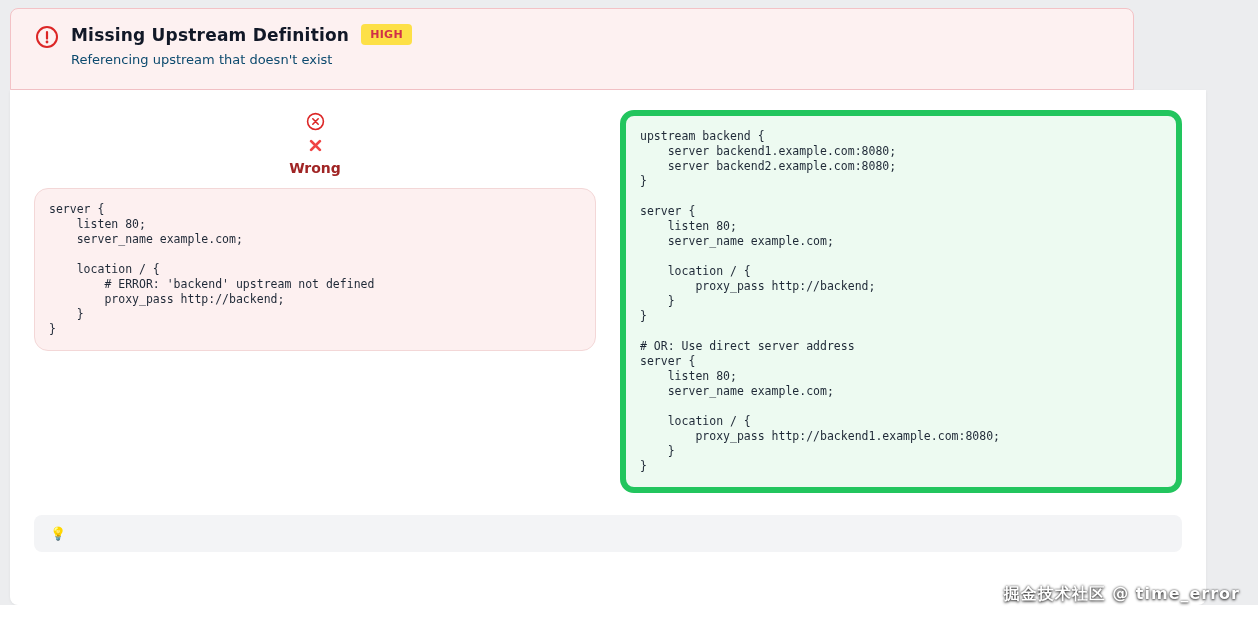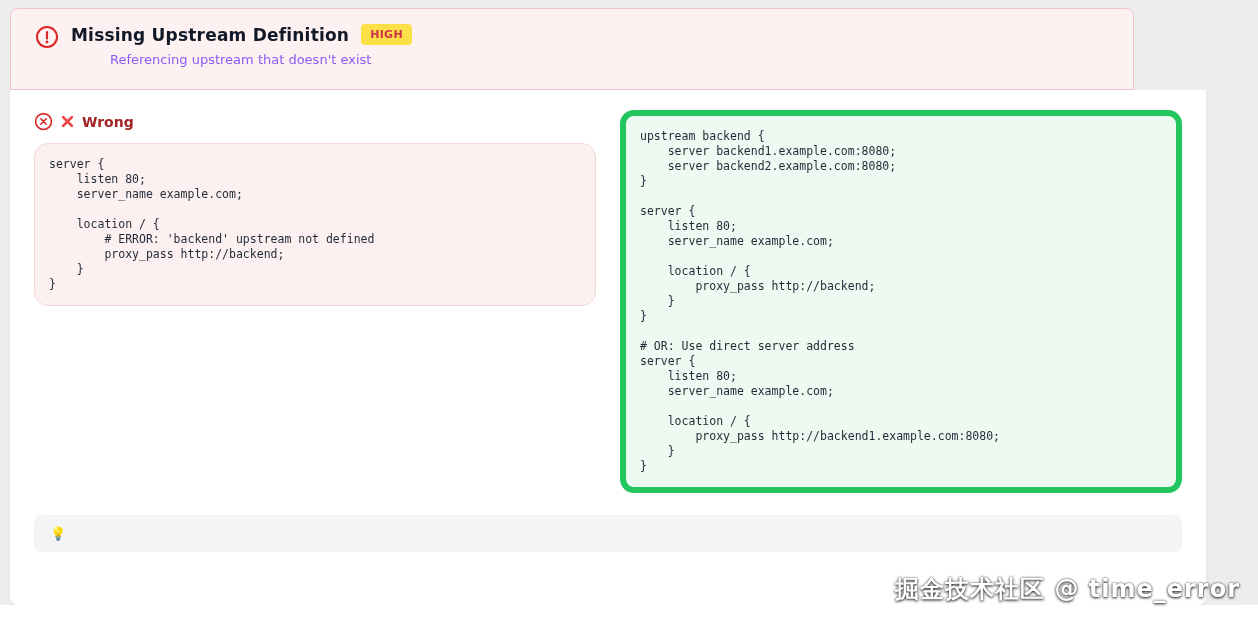--- a/index.html
+++ b/index.html
@@ -48,22 +48,21 @@
     color: #d03049;
     font-size: 11px;
     font-weight: bold;
     padding: 4px 9px;
     border-radius: 4px;
     letter-spacing: 0.3px;
   }
   .issue-subtitle {
     margin-top: 7px;
     font-size: 13px;
-    color: #8b5cf6;
-    margin-left: 39px;
+    color: #0c4a6e;
   }
 
   
   .issue-body {
     position: absolute;
     left: 10px; top: 90px;
     width: 1196px;
     height: 515px;
     background: #ffffff;
     border-radius: 0 0 8px 8px;
@@ -75,20 +74,21 @@
     grid-template-columns: 1fr 1fr;
     column-gap: 24px;
   }
   .col-header {
     display: flex;
     align-items: center;
     gap: 7px;
     font-size: 14px;
     font-weight: bold;
     margin: 2px 0 12px 0;
+    flex-direction: column;
   }
   .col-header.wrong   { color: #a02424; }
   .col-header.correct { color: #16a34a; }
   .col-header .icn { display: inline-flex; align-items: center; }
 
   pre.code {
     font-family: "DejaVu Sans Mono", "Liberation Mono", monospace;
     font-size: 11.5px;
     line-height: 15px;
     color: #1f2937;
@@ -119,21 +119,21 @@
     gap: 8px;
   }
   .explanation b { color: #1f2937; }
   .bulb { font-size: 13px; }
 
   
   .watermark {
     position: absolute;
     right: 18px;
     bottom: 14px;
-    font-size: 24px;
+    font-size: 16px;
     font-weight: bold;
     color: #ffffff;
     letter-spacing: 1px;
     text-shadow: 0 1px 3px rgba(0,0,0,0.85), 0 0 2px rgba(0,0,0,0.6);
     pointer-events: none;
   }
 </style>
 </head>
 <body>
 

